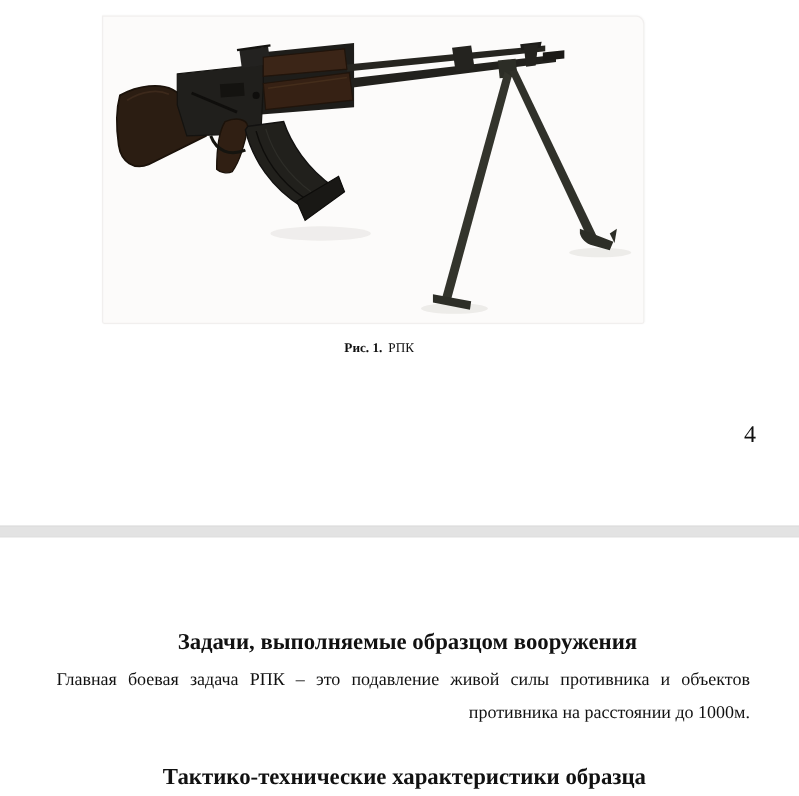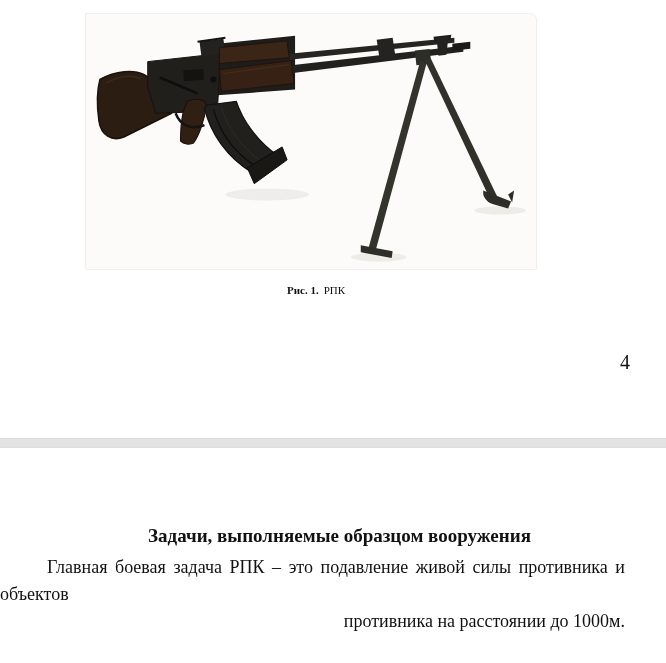--- a/index.html
+++ b/index.html
@@ -33,21 +33,21 @@
   
   .page-bottom{top:448px;height:168px;}
   .h-center{
     position:absolute;left:0;width:666px;margin:0;text-align:center;
     font-size:19px;font-weight:bold;line-height:21px;box-sizing:border-box;
   }
   .h-tasks{top:77px;padding-left:13px;}   
   .h-specs{top:189px;padding-left:8px;}   
   .para{
     position:absolute;left:0;top:106px;width:625px;margin:0;  
-    font-size:18px;line-height:27px;
+    font-size:15px;line-height:27px;
   }
   .pline{display:block;}
   .pline-1{text-align:justify;text-align-last:justify;text-indent:47px;}
   .pline-2{text-align:right;}
 </style>
 </head>
 <body>
 
 <div class="viewport">
 
@@ -121,15 +121,16 @@
 
   <section class="page page-bottom">
 
     <h2 class="h-center h-tasks">Задачи, выполняемые образцом вооружения</h2>
 
     <p class="para">
       <span class="pline pline-1">Главная боевая задача РПК – это подавление живой силы противника и объектов</span>
       <span class="pline pline-2">противника на расстоянии до 1000м.</span>
     </p>
 
+    <h2 class="h-center h-specs">Тактико-технические характеристики образца</h2>
   </section>
 
 </div>
 
 </body></html>

